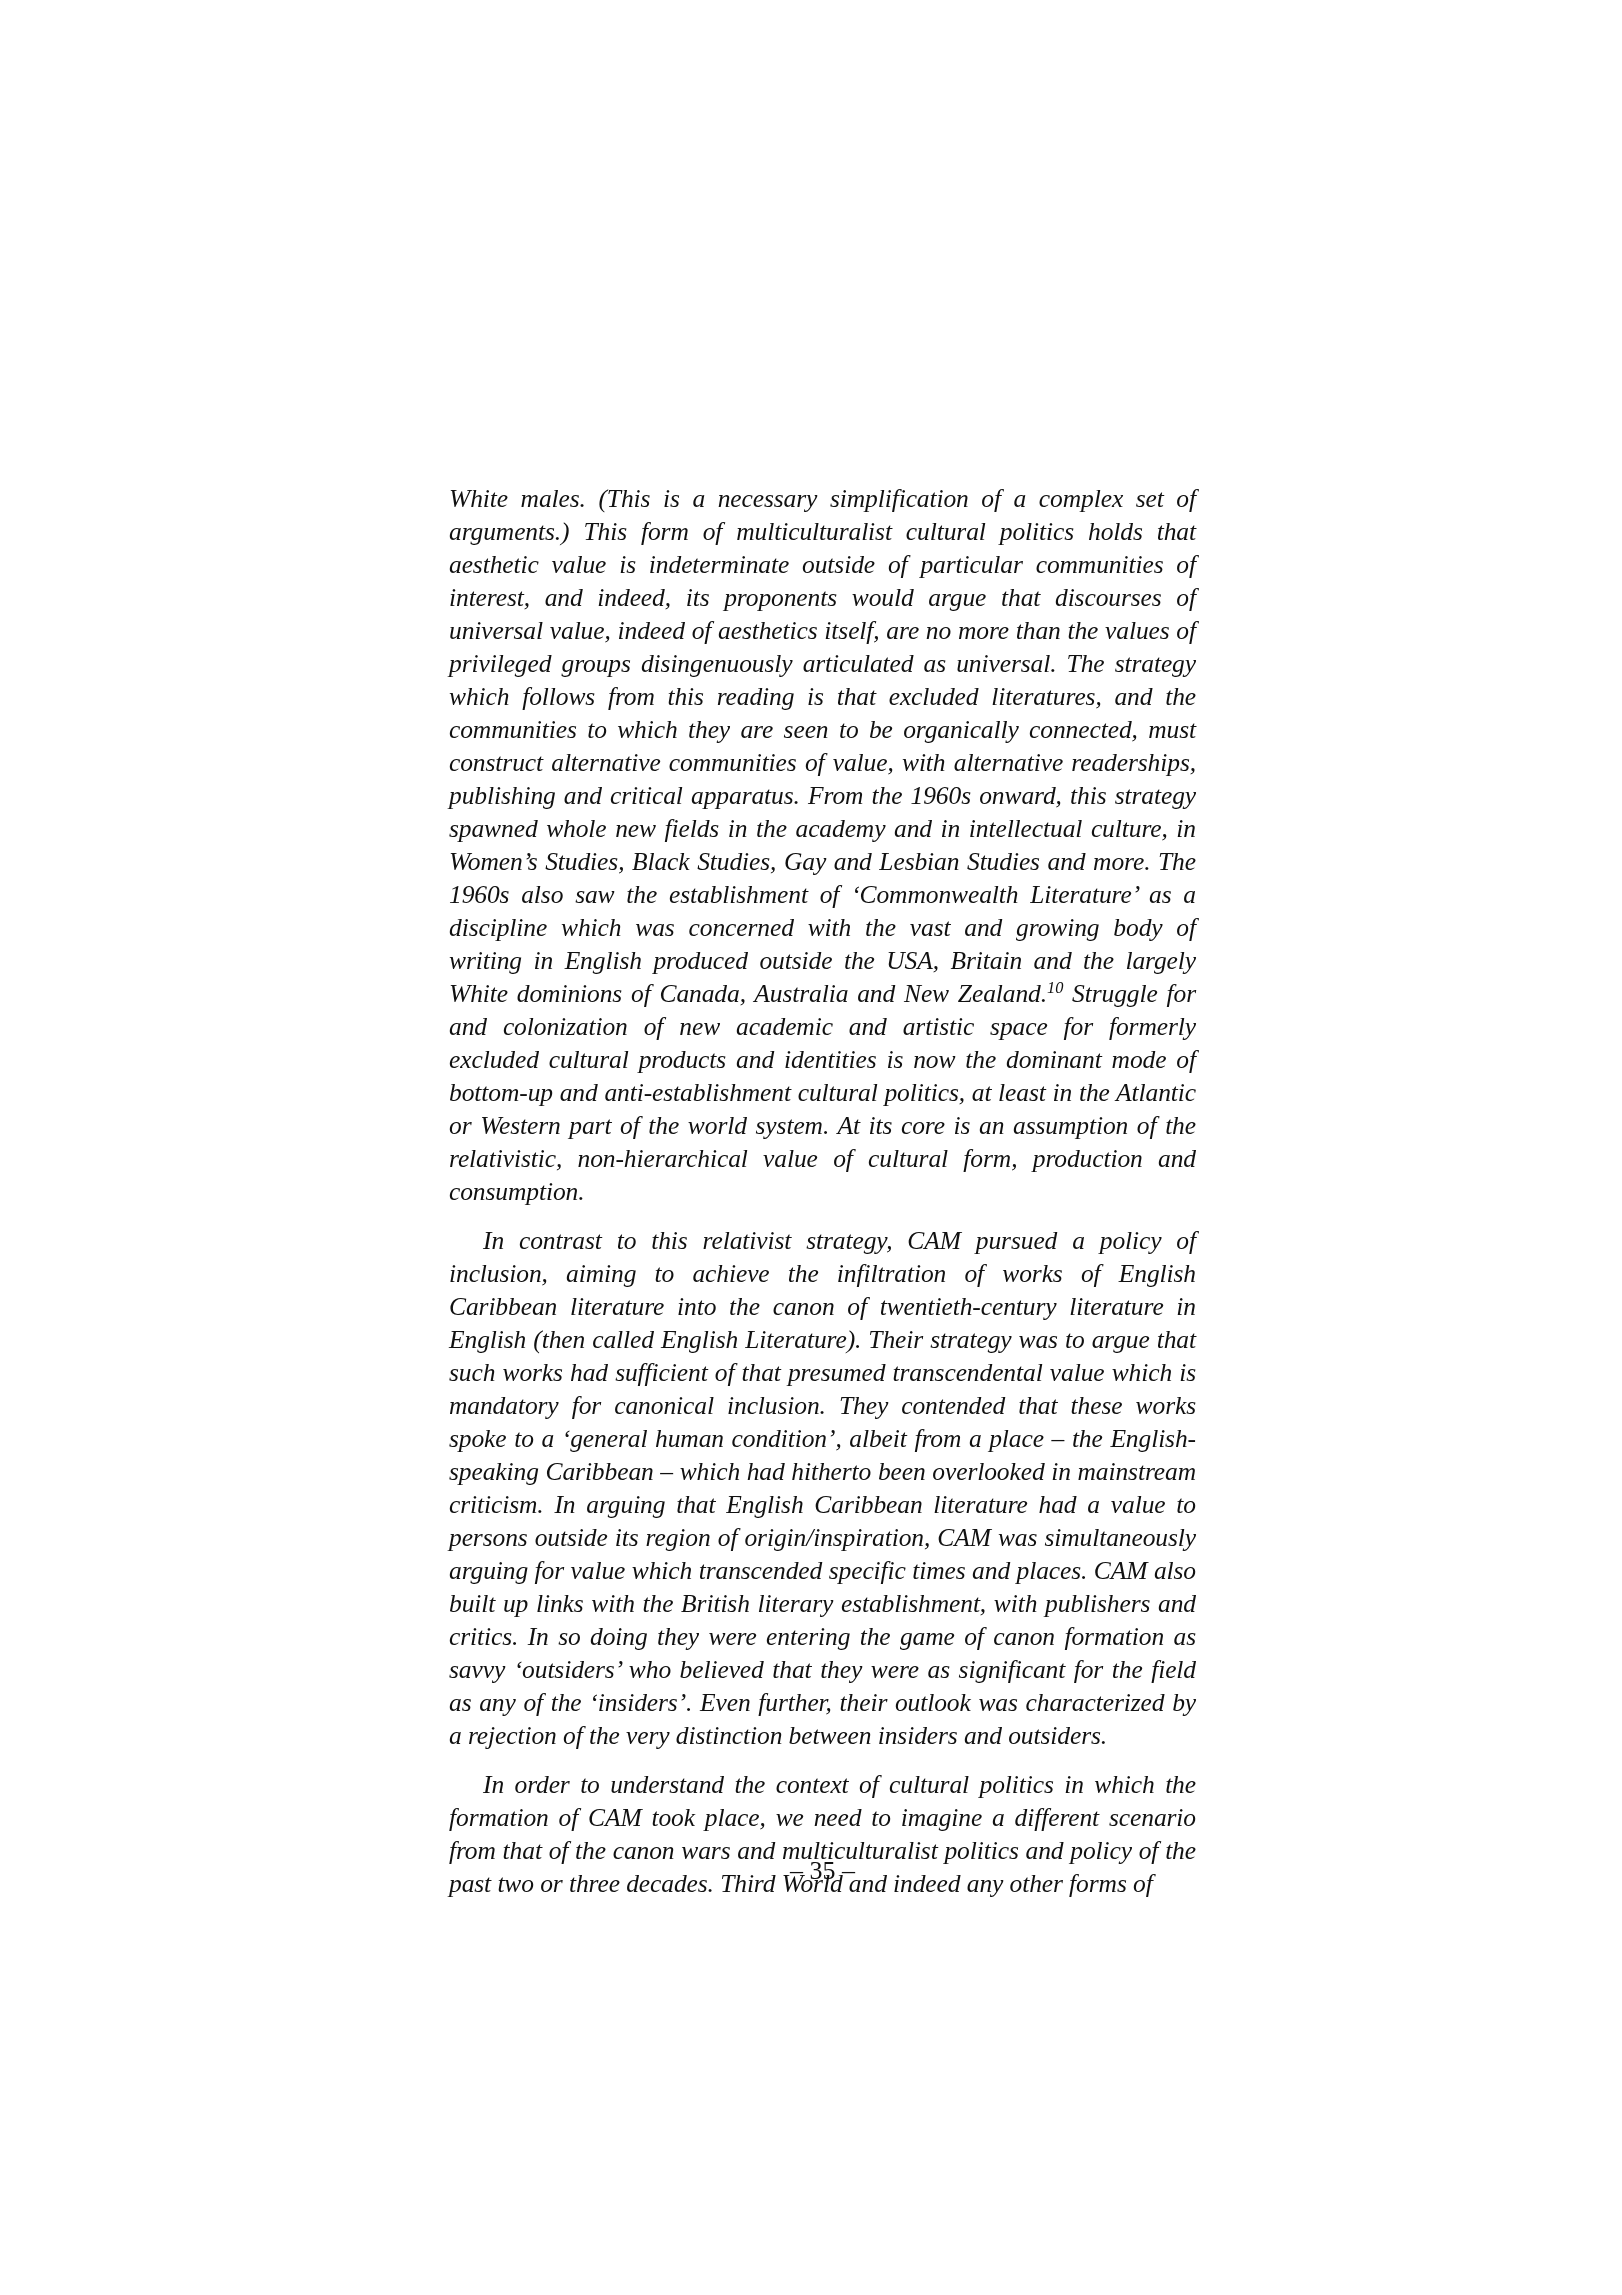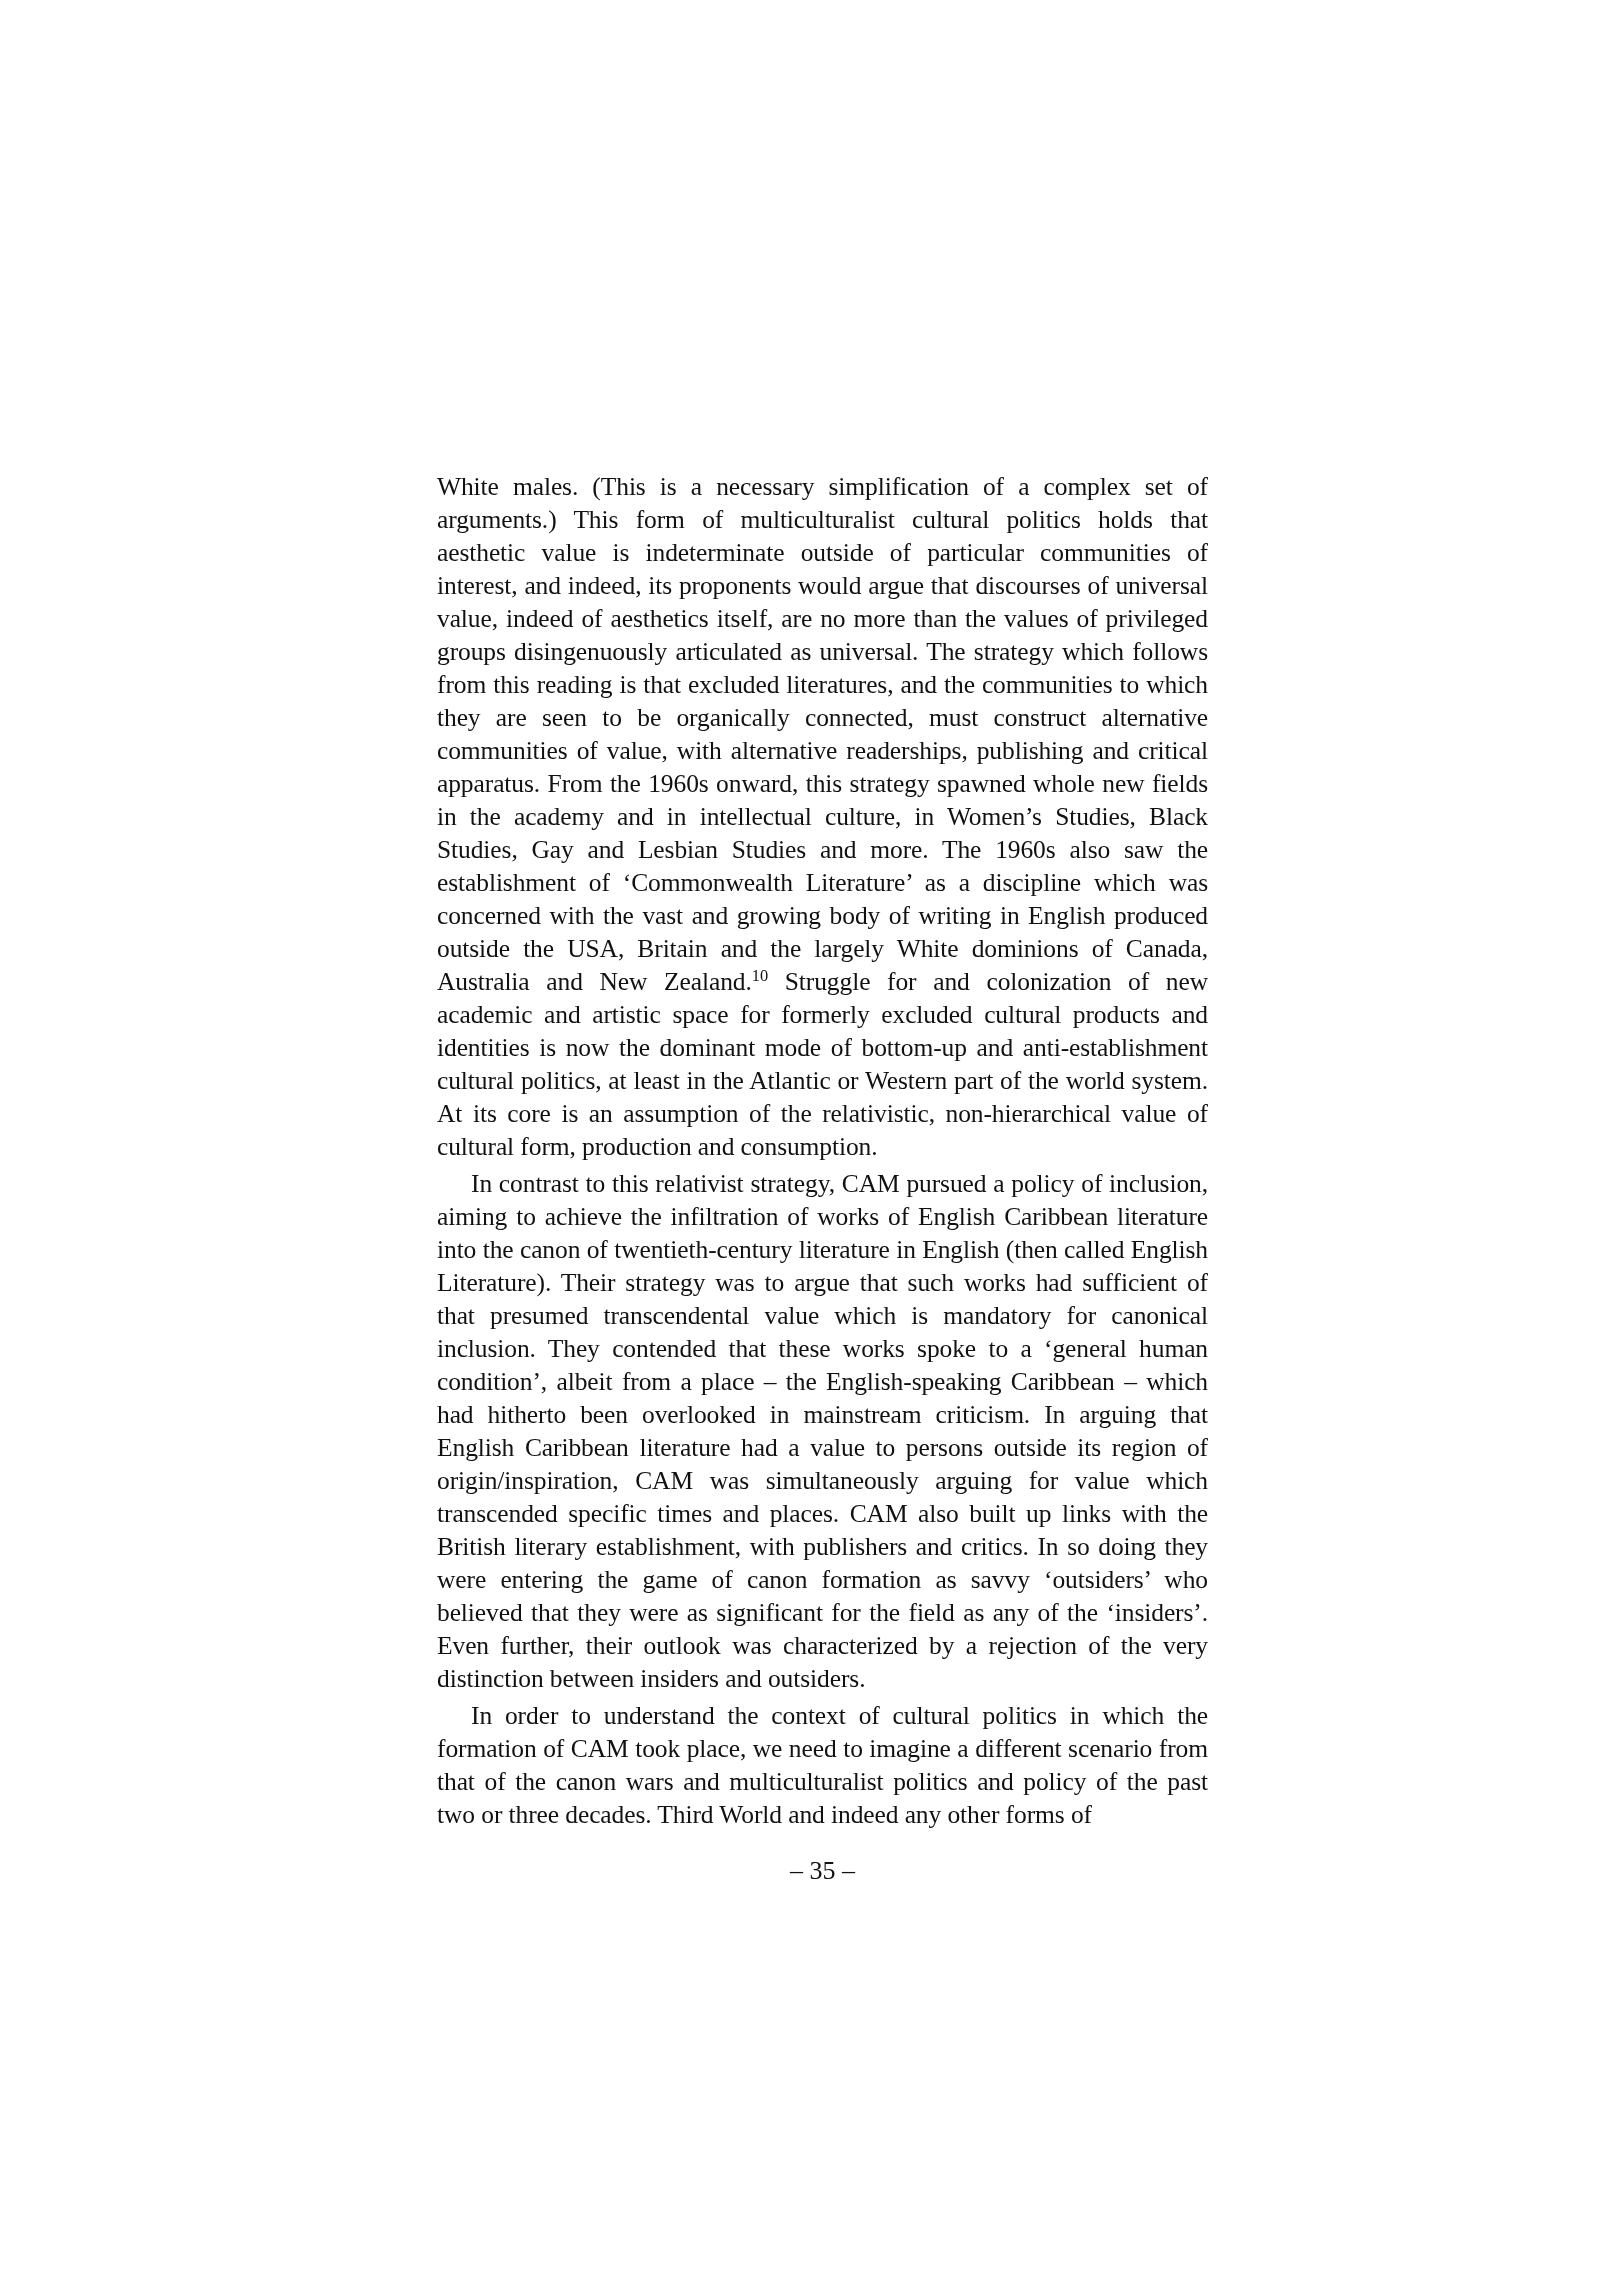--- a/index.html
+++ b/index.html
@@ -33,23 +33,24 @@
     top: 466px;
     left: 433px;
     width: 779px;
     font-size: 25.5px;
     line-height: 33px;
     text-align: justify;
     letter-spacing: -0.1px;
     hyphens: none;
   }
   .text-block p {
-    margin: 4px;
+    margin: 16px;
     padding: 0;
     text-indent: 0;
+    font-style: italic;
   }
   .text-block p.indent {
     text-indent: 34px;
   }
   .text-block sup {
     font-size: 16.4px;
     line-height: 0;
     vertical-align: super;
   }
   .folio {

